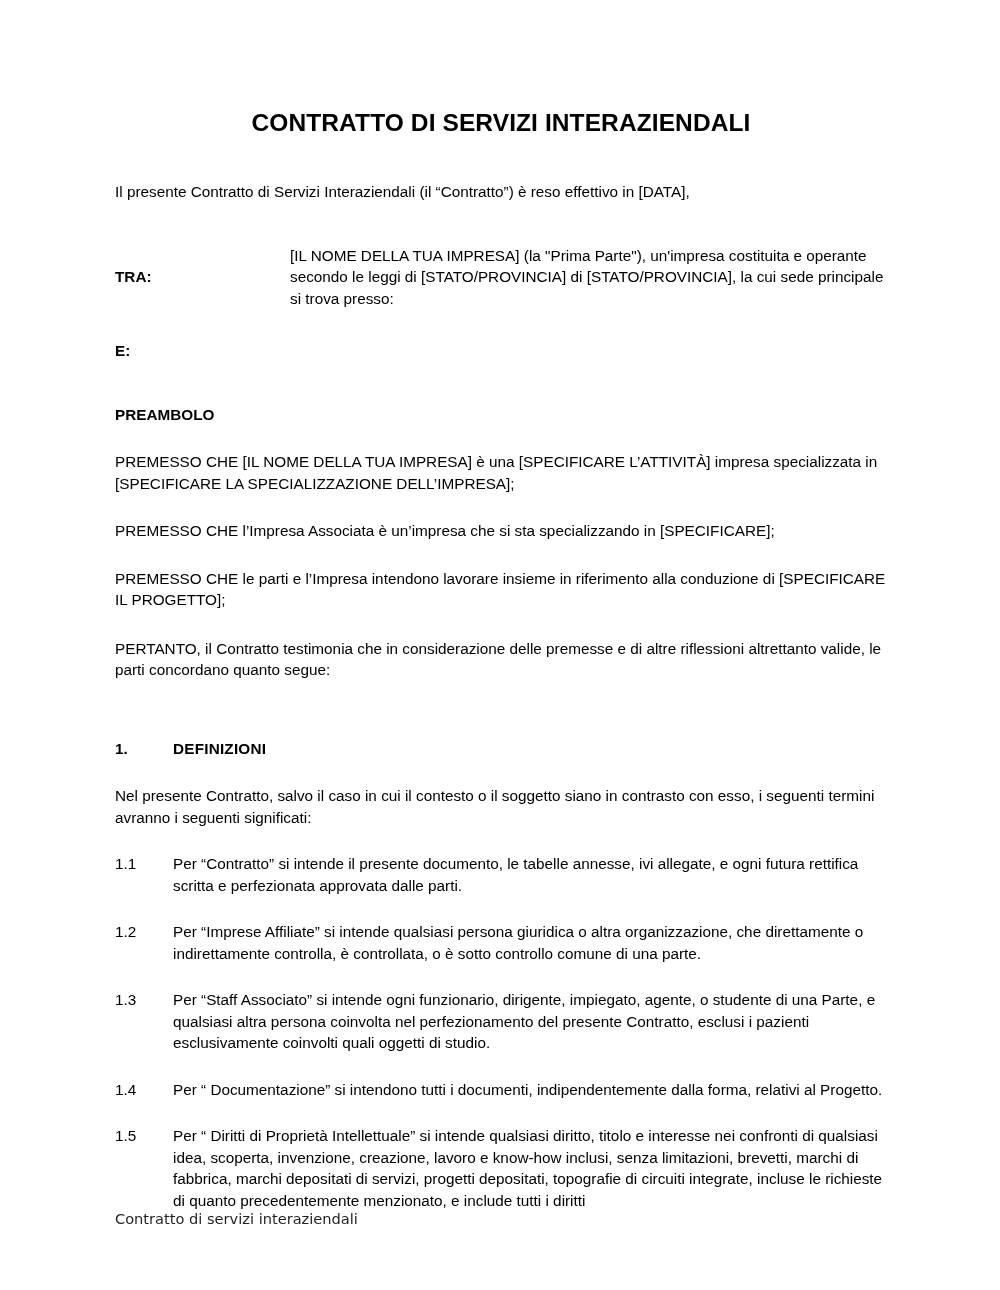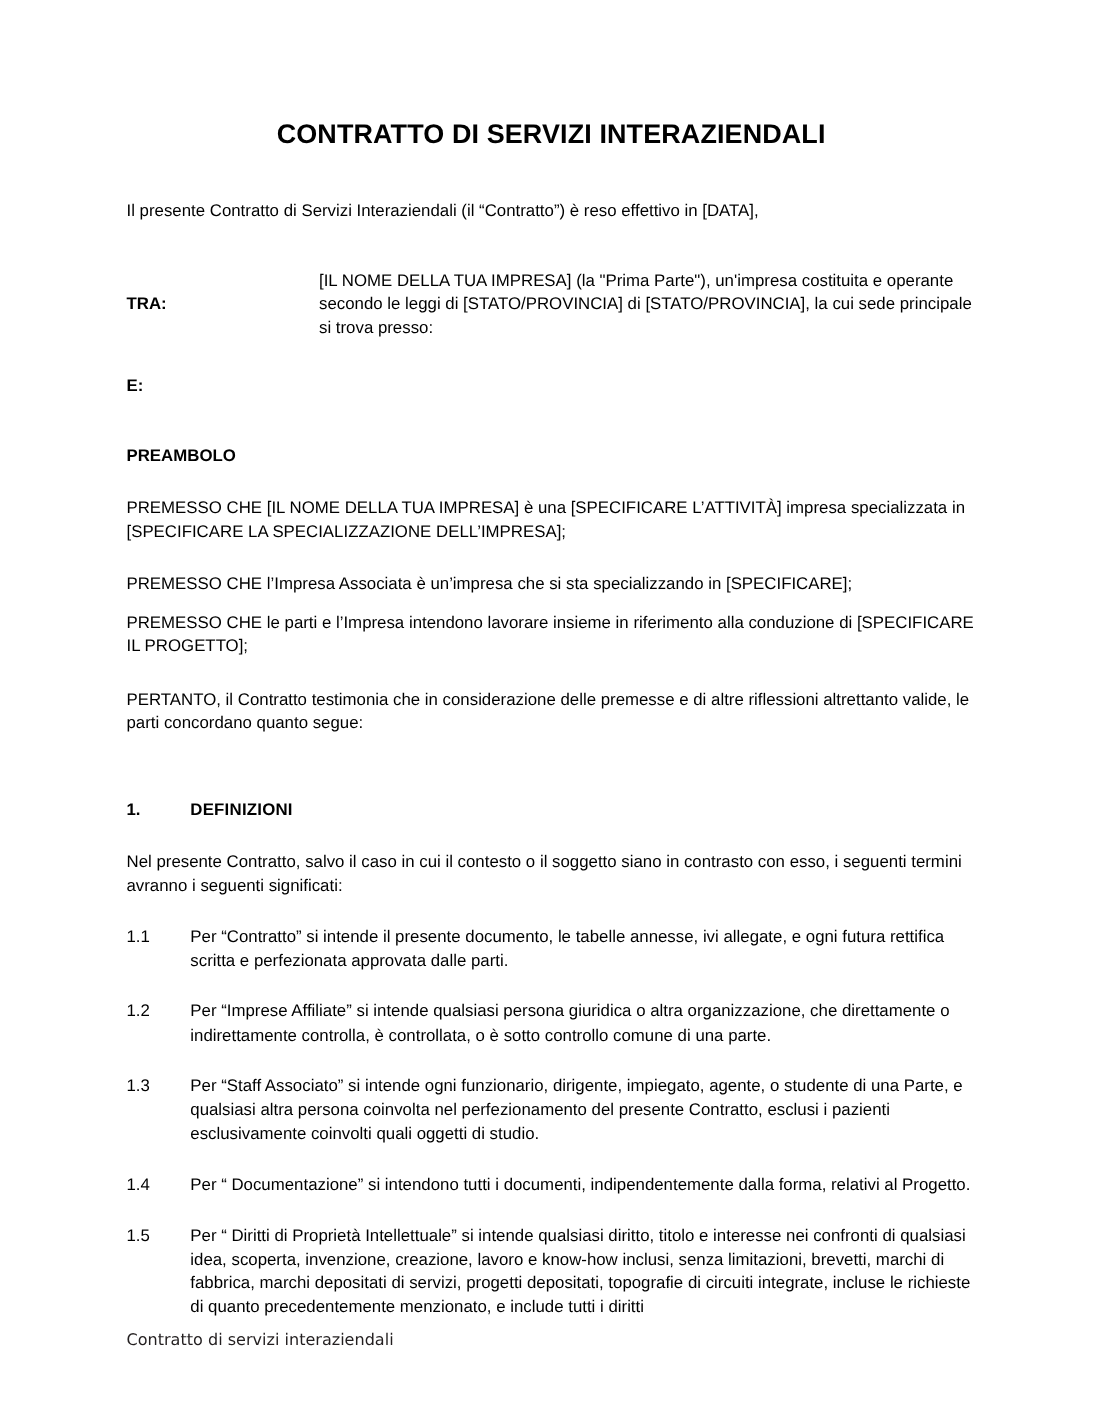--- a/index.html
+++ b/index.html
@@ -81,21 +81,21 @@
   
   .section-label {
     font-size: 15.3px;
     line-height: 21.5px;
     font-weight: bold;
     margin: 0;
   }
   .preambolo-label { margin-top: 42px; }
   .preambolo-p1 { margin-top: 26px; }
   .preambolo-p2 { margin-top: 26px; }
-  .preambolo-p3 { margin-top: 14px; }
+  .preambolo-p3 { margin-top: 26px; }
   .preambolo-p4 { margin-top: 27px; }
 
   
   .section-heading {
     display: flex;
     align-items: flex-start;
     font-size: 15.3px;
     line-height: 21.5px;
     font-weight: bold;
     margin-top: 57px;

